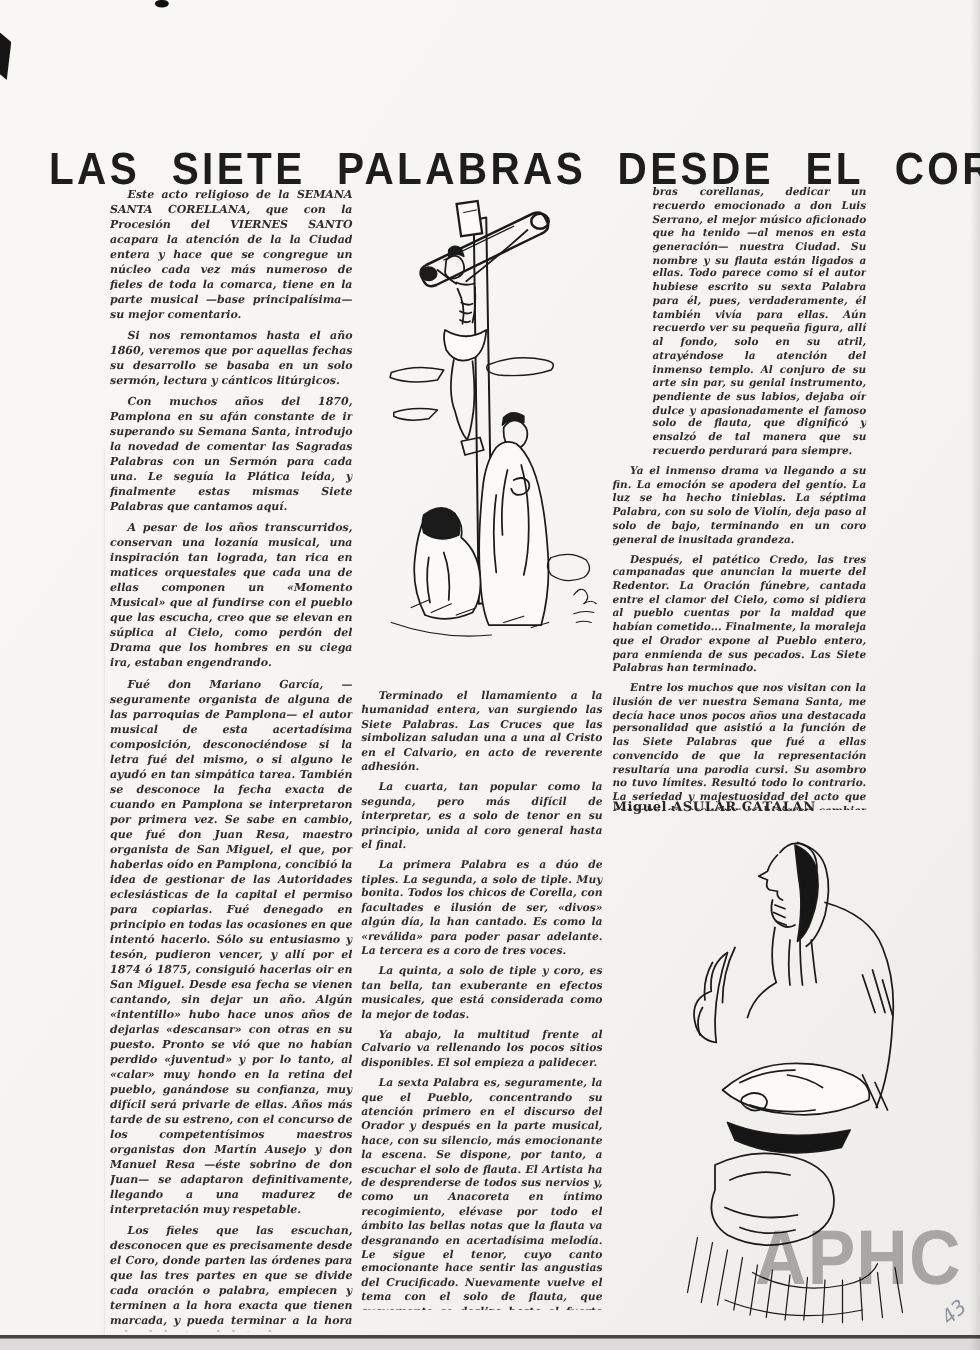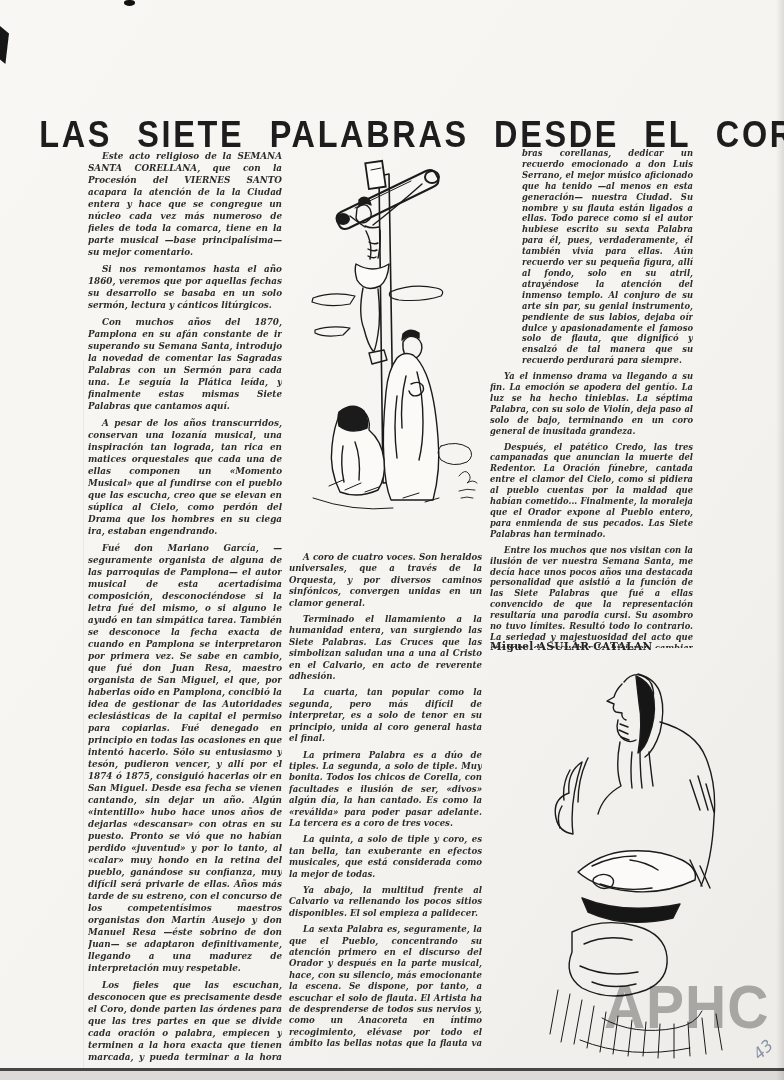--- a/index.html
+++ b/index.html
@@ -140,21 +140,20 @@
       <path d="M148,300 q16,-6 28,2 q6,8 -2,14 q-14,6 -26,-2 q-6,-8 0,-14 Z"></path>
       <path d="M20,352 q40,14 80,10"></path>
     </g>
     <g class="ink" stroke-width="0.9">
       <path d="M166,330 q6,-8 10,-2 q3,5 -2,9 q6,-4 10,0 M166,345 q8,-3 16,-1 M168,352 q6,-2 12,0"></path>
     </g>
   </svg>
 
   <div class="col col2">
     <div>
-        <p class="para">A coro de cuatro voces. Son heraldos universales, que a través de la Orquesta, y por diversos caminos sinfónicos, convergen unidas en un clamor general.</p>
         <p class="para">Terminado el llamamiento a la humanidad entera, van surgiendo las Siete Palabras. Las Cruces que las simbolizan saludan una a una al Cristo en el Calvario, en acto de reverente adhesión.</p>
         <p class="para">La cuarta, tan popular como la segunda, pero más difícil de interpretar, es a solo de tenor en su principio, unida al coro general hasta el final.</p>
         <p class="para">La primera Palabra es a dúo de tiples. La segunda, a solo de tiple. Muy bonita. Todos los chicos de Corella, con facultades e ilusión de ser, «divos» algún día, la han cantado. Es como la «reválida» para poder pasar adelante. La tercera es a coro de tres voces.</p>
         <p class="para">La quinta, a solo de tiple y coro, es tan bella, tan exuberante en efectos musicales, que está considerada como la mejor de todas.</p>
         <p class="para">Ya abajo, la multitud frente al Calvario va rellenando los pocos sitios disponibles. El sol empieza a palidecer.</p>
         <p class="para">La sexta Palabra es, seguramente, la que el Pueblo, concentrando su atención primero en el discurso del Orador y después en la parte musical, hace, con su silencio, más emocionante la escena. Se dispone, por tanto, a escuchar el solo de flauta. El Artista ha de desprenderse de todos sus nervios y, como un Anacoreta en íntimo recogimiento, elévase por todo el ámbito las bellas notas que la flauta va desgranando en acertadísima melodía. Le sigue el tenor, cuyo canto emocionante hace sentir las angustias del Crucificado. Nuevamente vuelve el tema con el solo de flauta, que suavemente se desliza hasta el fuerte final de insuperable grandiosidad.</p>
       </div>
   </div>
 
   <div class="col col3">

